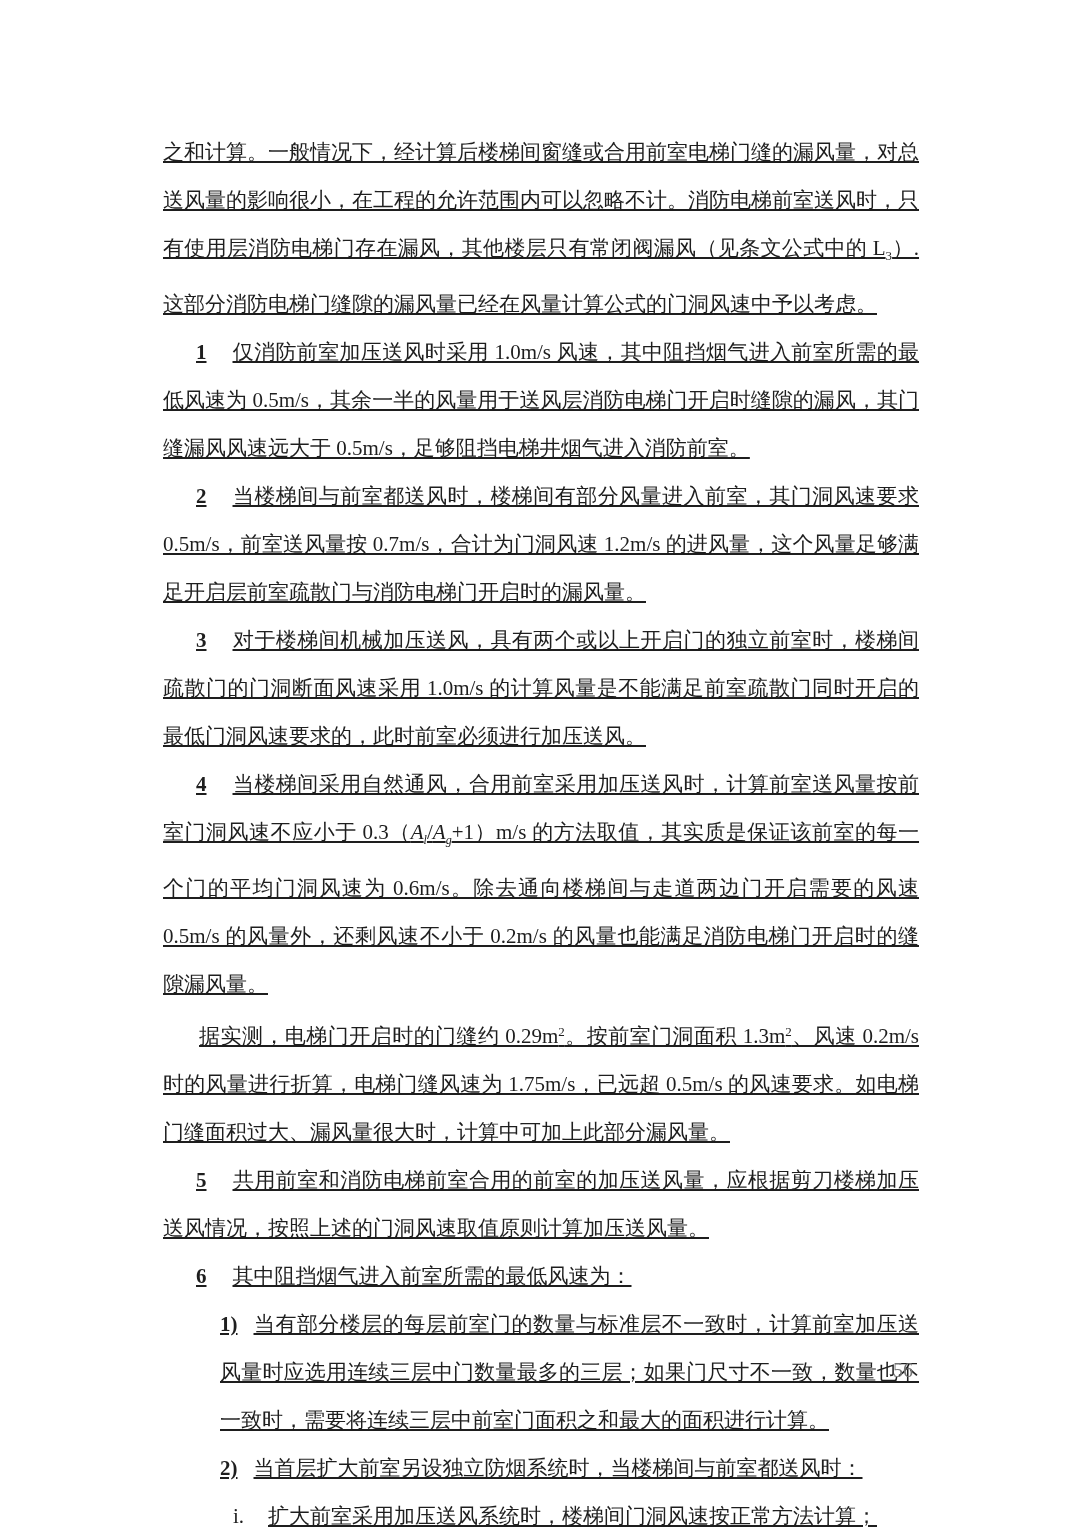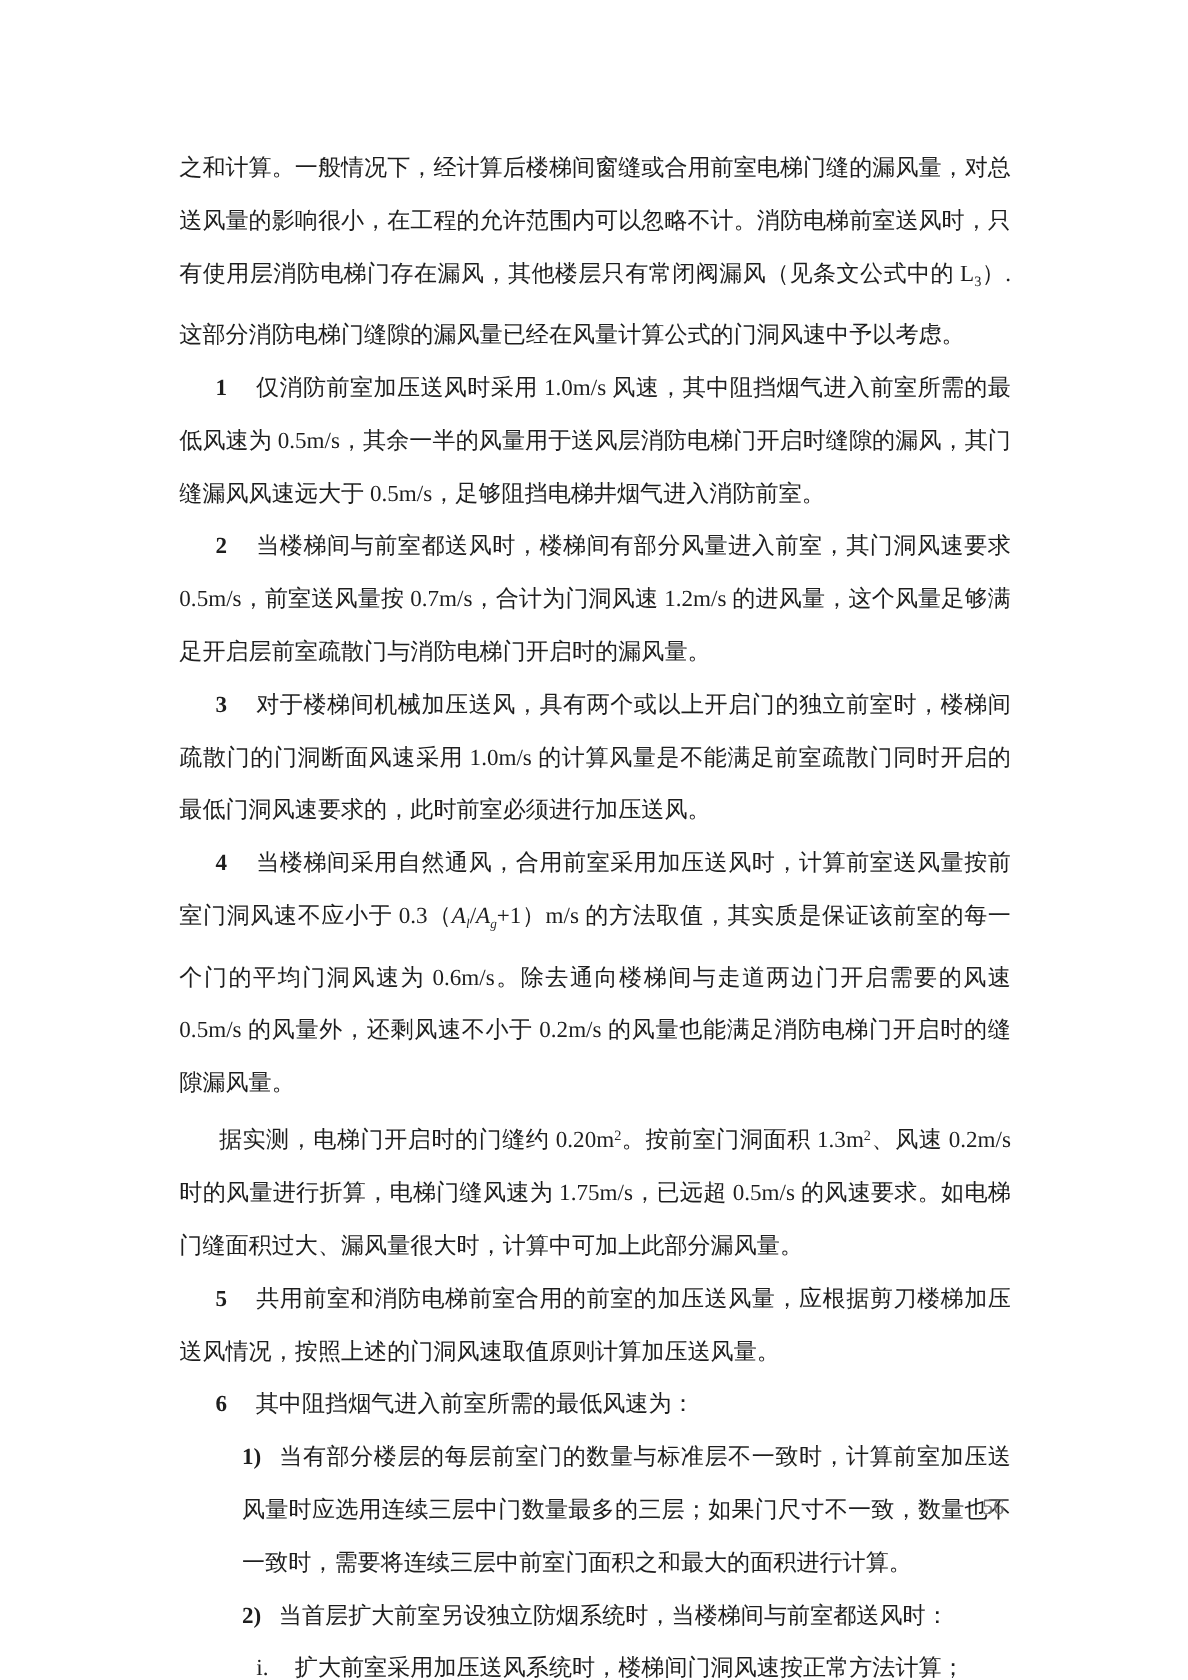--- a/index.html
+++ b/index.html
@@ -21,20 +21,21 @@
     left: 163px;
     top: 128px;
     width: 756px;
     font-size: 21px;
     line-height: 48px;
     text-align: justify;
   }
   .text-block p {
     margin: 0;
     padding: 0;
+    text-decoration: underline;
   }
   p.body { text-indent: 0; }
   p.body-indent { text-indent: 36px; }
   p.item { text-indent: 33px; }
   p.subitem { margin-left: 57px; }
   p.roman { margin-left: 70px; }
 
   p.item > .label {
     font-weight: bold;
     margin-right: 26px;
@@ -66,21 +67,21 @@
 </head>
 <body>
 
 <div class="page">
   <main class="text-block">
       <p class="body"><span>之和计算。一般情况下，经计算后楼梯间窗缝或合用前室电梯门缝的漏风量，对总送风量的影响很小，在工程的允许范围内可以忽略不计。消防电梯前室送风时，只有使用层消防电梯门存在漏风，其他楼层只有常闭阀漏风（见条文公式中的 L</span><span class="sub">3</span><span>）. 这部分消防电梯门缝隙的漏风量已经在风量计算公式的门洞风速中予以考虑。</span></p>
       <p class="item"><span class="label">1</span><span>仅消防前室加压送风时采用 1.0m/s 风速，其中阻挡烟气进入前室所需的最低风速为 0.5m/s，其余一半的风量用于送风层消防电梯门开启时缝隙的漏风，其门缝漏风风速远大于 0.5m/s，足够阻挡电梯井烟气进入消防前室。</span></p>
       <p class="item"><span class="label">2</span><span>当楼梯间与前室都送风时，楼梯间有部分风量进入前室，其门洞风速要求 0.5m/s，前室送风量按 0.7m/s，合计为门洞风速 1.2m/s 的进风量，这个风量足够满足开启层前室疏散门与消防电梯门开启时的漏风量。</span></p>
       <p class="item"><span class="label">3</span><span>对于楼梯间机械加压送风，具有两个或以上开启门的独立前室时，楼梯间疏散门的门洞断面风速采用 1.0m/s 的计算风量是不能满足前室疏散门同时开启的最低门洞风速要求的，此时前室必须进行加压送风。</span></p>
       <p class="item"><span class="label">4</span><span>当楼梯间采用自然通风，合用前室采用加压送风时，计算前室送风量按前室门洞风速不应小于 0.3（</span><span class="ital">A</span><span class="isub">l</span><span>/</span><span class="ital">A</span><span class="isub">g</span><span>+1）m/s 的方法取值，其实质是保证该前室的每一个门的平均门洞风速为 0.6m/s。除去通向楼梯间与走道两边门开启需要的风速 0.5m/s 的风量外，还剩风速不小于 0.2m/s 的风量也能满足消防电梯门开启时的缝隙漏风量。</span></p>
-      <p class="body-indent"><span>据实测，电梯门开启时的门缝约 0.20m</span><span class="sup">2</span><span>。按前室门洞面积 1.3m</span><span class="sup">2</span><span>、风速 0.2m/s 时的风量进行折算，电梯门缝风速为 1.75m/s，已远超 0.5m/s 的风速要求。如电梯门缝面积过大、漏风量很大时，计算中可加上此部分漏风量。</span></p>
+      <p class="body-indent"><span>据实测，电梯门开启时的门缝约 0.29m</span><span class="sup">2</span><span>。按前室门洞面积 1.3m</span><span class="sup">2</span><span>、风速 0.2m/s 时的风量进行折算，电梯门缝风速为 1.75m/s，已远超 0.5m/s 的风速要求。如电梯门缝面积过大、漏风量很大时，计算中可加上此部分漏风量。</span></p>
       <p class="item"><span class="label">5</span><span>共用前室和消防电梯前室合用的前室的加压送风量，应根据剪刀楼梯加压送风情况，按照上述的门洞风速取值原则计算加压送风量。</span></p>
       <p class="item"><span class="label">6</span><span>其中阻挡烟气进入前室所需的最低风速为：</span></p>
       <p class="subitem"><span class="label">1)</span><span>当有部分楼层的每层前室门的数量与标准层不一致时，计算前室加压送风量时应选用连续三层中门数量最多的三层；如果门尺寸不一致，数量也不一致时，需要将连续三层中前室门面积之和最大的面积进行计算。</span></p>
       <p class="subitem"><span class="label">2)</span><span>当首层扩大前室另设独立防烟系统时，当楼梯间与前室都送风时：</span></p>
       <p class="roman"><span class="label">i.</span><span>扩大前室采用加压送风系统时，楼梯间门洞风速按正常方法计算；</span></p>
     </main>
   <div class="page-number">56</div>
 </div>
 
 </body></html>

